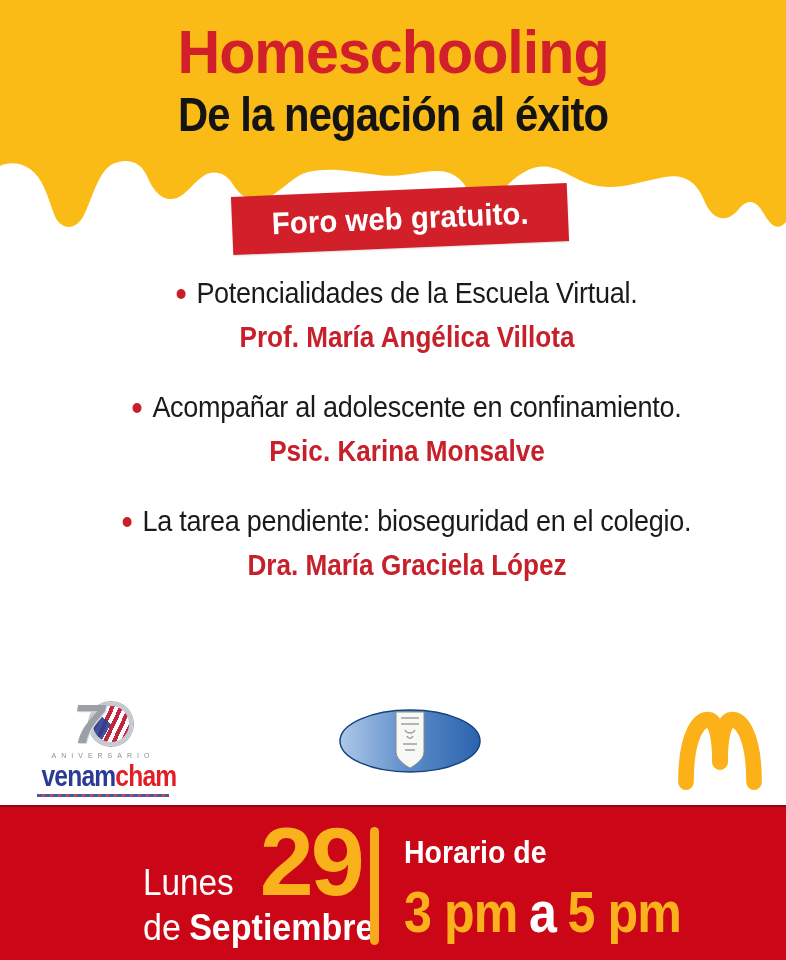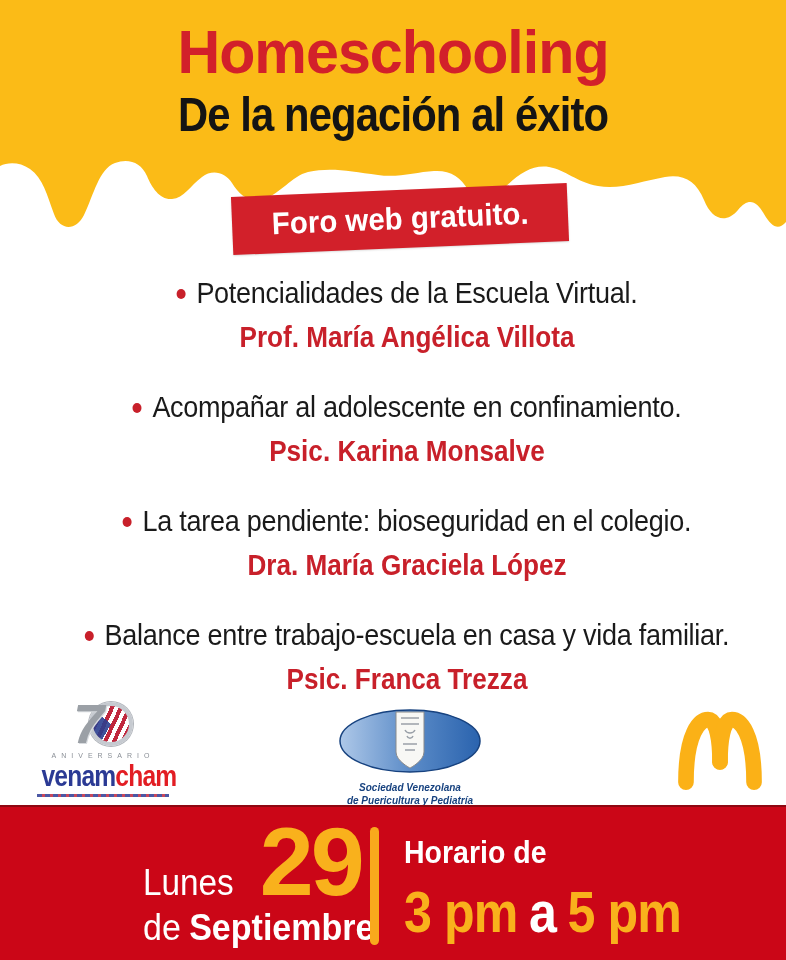--- a/index.html
+++ b/index.html
@@ -158,24 +158,20 @@
     <div class="agenda-item">
       <div class="topic"><span class="dot"></span><span>Acompañar al adolescente en confinamiento.</span></div>
       <div class="speaker">Psic. Karina Monsalve</div>
     </div>
 
     <div class="agenda-item">
       <div class="topic"><span class="dot"></span><span>La tarea pendiente: bioseguridad en el colegio.</span></div>
       <div class="speaker">Dra. María Graciela López</div>
     </div>
 
-    <div class="agenda-item">
-      <div class="topic"><span class="dot"></span><span>Balance entre trabajo-escuela en casa y vida familiar.</span></div>
-      <div class="speaker">Psic. Franca Trezza</div>
-    </div>
 
   </div>
 
   <div class="venamcham">
     <div class="seventy">
       <span class="seven">7</span>
       <span class="zero"></span>
     </div>
     <div class="aniv">aniversario</div>
     <div class="wordmark"><span class="wm-blue">venam</span><span class="wm-red">cham</span></div>
@@ -188,24 +184,20 @@
         <linearGradient id="svppgrad" x1="0" y1="0" x2="1" y2="0">
           <stop offset="0" stop-color="#AEC8E8"></stop>
           <stop offset="0.5" stop-color="#5C8CC8"></stop>
           <stop offset="1" stop-color="#2A63AE"></stop>
         </linearGradient>
       </defs>
       <ellipse cx="75" cy="33" rx="70" ry="31" fill="url(#svppgrad)" stroke="#17427F" stroke-width="1.5"></ellipse>
       <path d="M61,4 h28 v40 c0,9 -14,16 -14,16 c0,0 -14,-7 -14,-16 Z" fill="#F8F8F5" stroke="#8a8a8a" stroke-width="1"></path>
       <path d="M66,10 h18 M66,16 h18 M70,22 c2,4 8,4 10,0 M72,28 c1,3 5,3 6,0 M68,36 h14 M70,42 h10" stroke="#9aa0a8" stroke-width="1.4" fill="none"></path>
     </svg>
-    <div class="svpp-text">
-      <div>Sociedad Venezolana</div>
-      <div>de Puericultura y Pediatría</div>
-    </div>
   </div>
 
   <div class="mcd">
     <svg width="92" height="84" viewBox="0 0 100 90">
       <path d="M13,80 C13,26 28,12 37,12 C47,12 50,36 50,58" fill="none" stroke="#FBB117" stroke-width="17" stroke-linecap="round"></path>
       <path d="M50,58 C50,36 53,12 63,12 C72,12 87,26 87,80" fill="none" stroke="#FBB117" stroke-width="17" stroke-linecap="round"></path>
     </svg>
   </div>
 
   <div class="footer">

